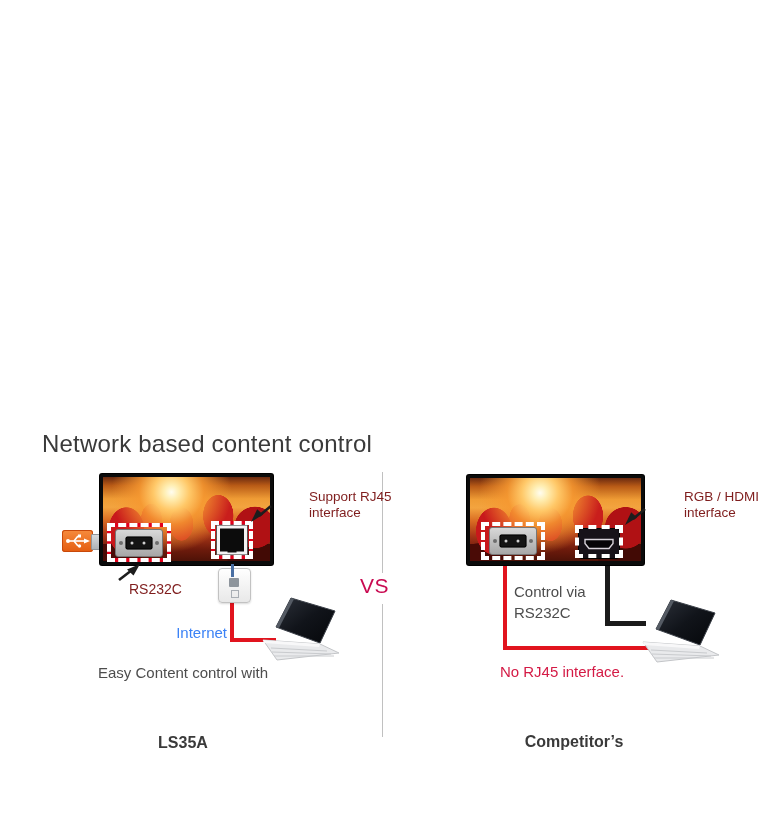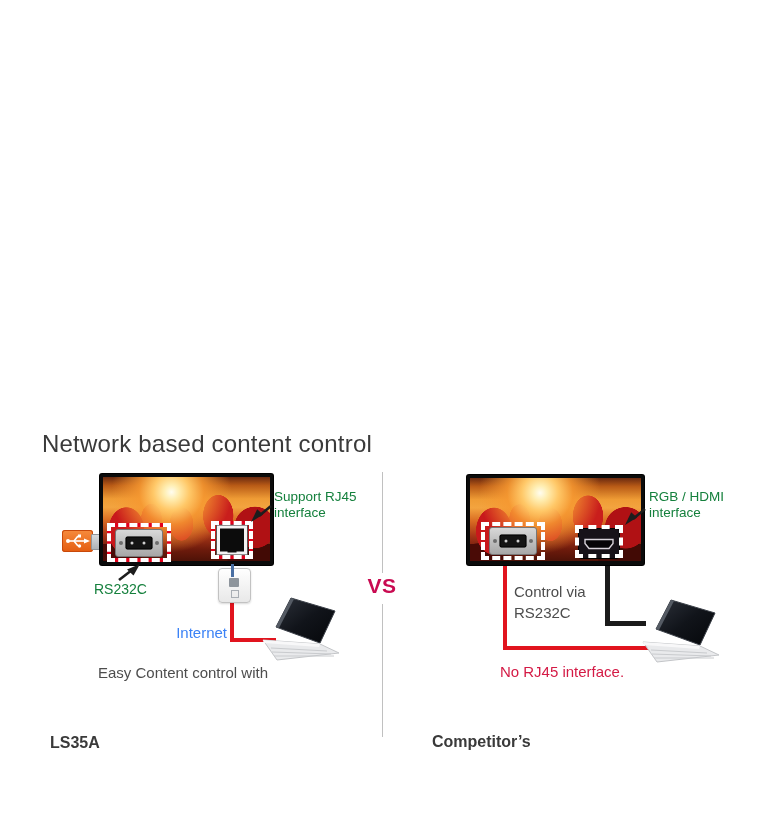--- a/index.html
+++ b/index.html
@@ -61,31 +61,31 @@
     box-shadow:0 1px 2px rgba(0,0,0,.15);}
   .walljack{background:#8e959c;border-radius:1px;}
   .wallicon{border:1px solid #a9aeb4;}
 
   
   .cable-red{background:#e1141e;}
   .cable-black{background:#1b1b1b;}
   .cable-blue{background:#4a6fa3;}
 
   
-  .lbl{color:#15803d;font-size:13.5px;line-height:16px;}
+  .lbl{color:#7f1d1d;font-size:13.5px;line-height:16px;padding-left:35px;}
   .lbl2{color:#4d4d4d;font-size:15px;line-height:21px;}
   .pink{color:#3b82f6;}
   .red-cap{color:#d41a45;}
   .caption{text-align:center;color:#4d4d4d;font-size:15px;line-height:22px;}
-  .model{color:#3a3a3a;font-weight:700;}
+  .model{text-align:center;color:#3a3a3a;font-weight:700;}
   .internet-lbl{font-size:15px;text-align:right;}
 
   
   .divider{width:1px;background:#c0c0c0;}
-  .vs{width:44px;text-align:center;font-size:21px;font-weight:700;color:#c90a51;letter-spacing:.5px;}
+  .vs{width:44px;font-size:21px;font-weight:400;color:#c90a51;letter-spacing:.5px;}
 </style>
 </head>
 <body>
 
 <div id="canvas">
 
   <div class="abs heading">Network based content control</div>
 
   <div>
 

